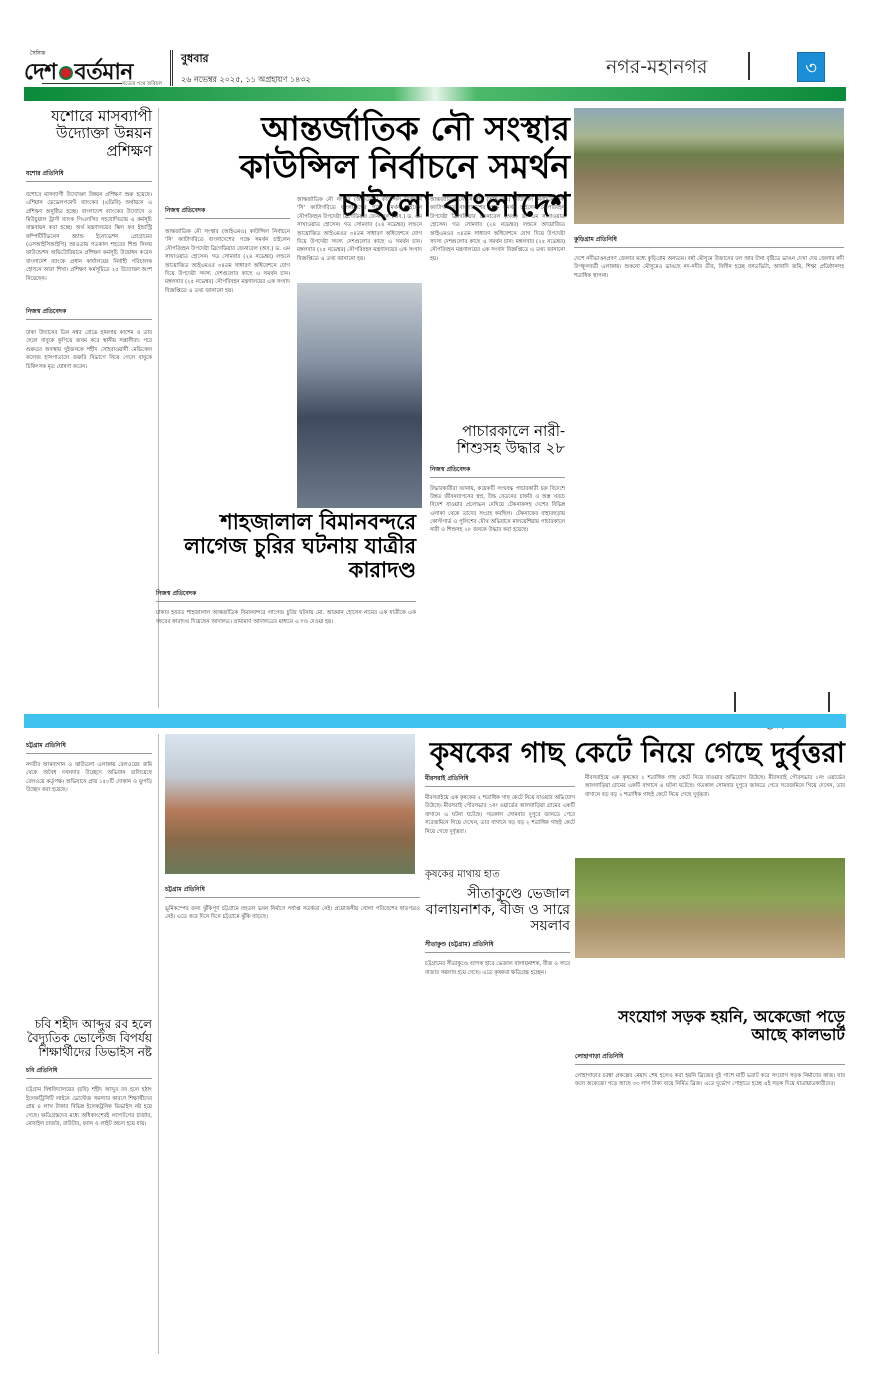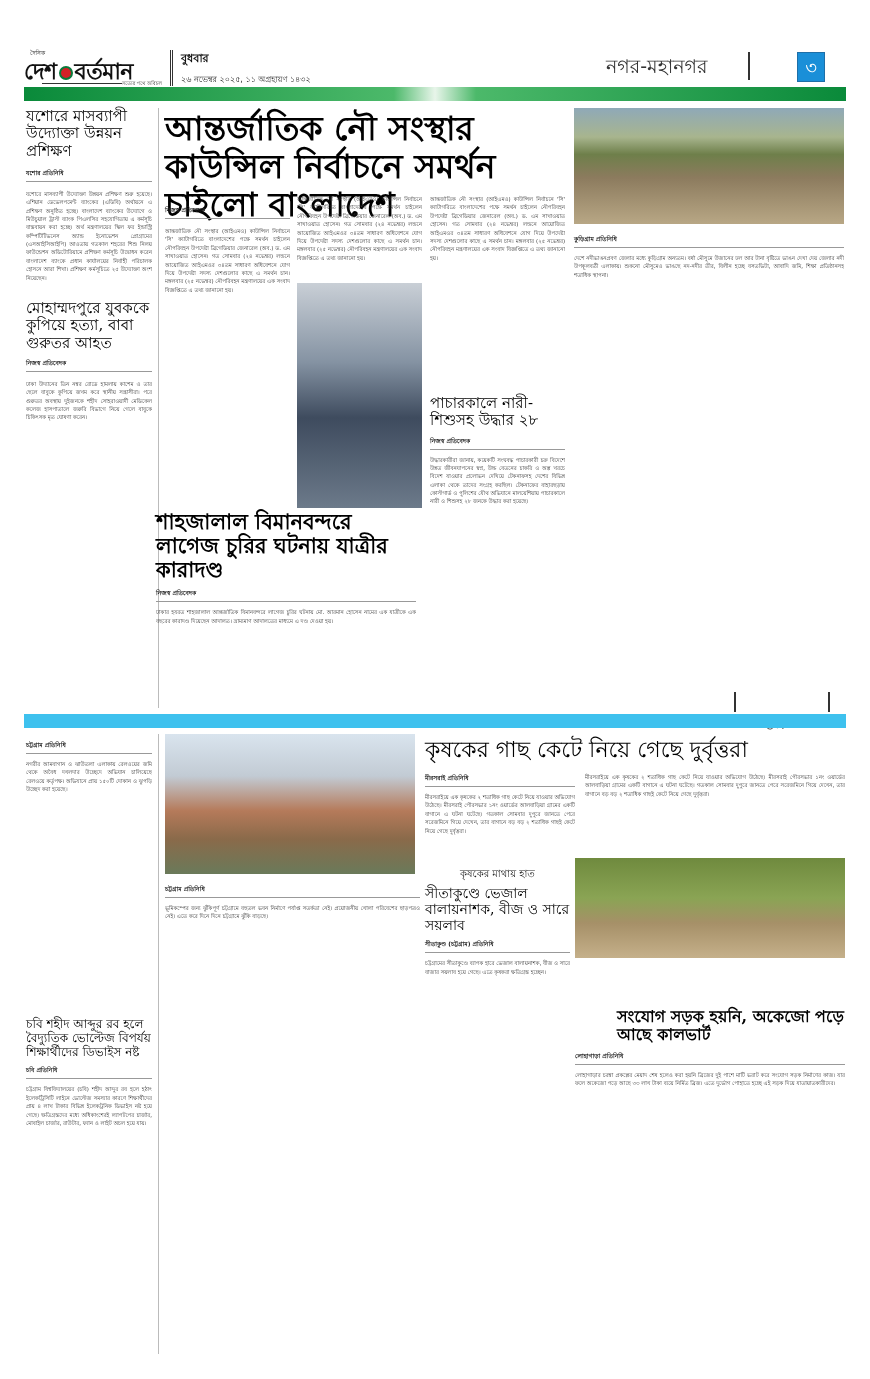--- a/index.html
+++ b/index.html
@@ -11,34 +11,34 @@
   .logo-emblem { display: inline-block; width: 14px; height: 14px; border-radius: 50%; background: #d32027; border: 2px solid #0a7a3b; vertical-align: middle; margin: 0 2px; }
   .logo-tag { font-size: 5px; color: #444; position: absolute; right: 0; top: 32px; }
   .logo-rule { position: absolute; left: 20px; top: 35px; width: 80px; border-top: 1px solid #333; }
   .date-block { left: 170px; top: 50px; border-left: 3px double #333; padding-left: 8px; height: 36px; }
   .date-day { font-size: 11px; font-weight: bold; }
   .date-full { font-size: 8px; color: #333; margin-top: 4px; }
   .section-title { left: 590px; top: 52px; font-size: 19px; color: #333; margin-left: 16px; }
   .section-sep { left: 748px; top: 52px; height: 28px; border-left: 2px solid #333; }
   .page-num { left: 797px; top: 52px; width: 28px; height: 30px; background: #1a8fd8; color: #fff; font-size: 18px; text-align: center; line-height: 30px; border: 1px solid #1e6fa8; }
   .green-bar { left: 24px; top: 87px; width: 822px; height: 14px; background: linear-gradient(90deg, #0a8a3a 0%, #4cb96a 45%, #e8f5ea 50%, #4cb96a 55%, #0a8a3a 100%); }
-  .headline { font-family: "DejaVu Serif", serif; text-align: left; line-height: 1.15; color: #000; }
+  .headline { font-family: "DejaVu Serif", serif; text-align: right; line-height: 1.15; color: #000; }
   .byline { font-size: 6px; font-weight: bold; border-bottom: 1px solid #999; padding-bottom: 2px; color: #222; }
   .body-text { font-size: 5.4px; line-height: 1.55; color: #333; text-align: justify; }
   .col-rule { border-left: 1px solid #bbb; }
   .photo-river { background: linear-gradient(180deg,#8fa9b8 0%,#a8b58e 25%,#6e7f4a 40%,#8c7b5e 60%,#b8a785 100%); }
   .photo-airport { background: linear-gradient(180deg,#c9cfd6 0%,#8593a3 35%,#3e4b5e 60%,#6c7a8a 100%); }
   .photo-building { background: linear-gradient(180deg,#d9e4ee 0%,#c2cbd4 30%,#b57a5a 55%,#8a6a4a 75%,#6a7a5a 100%); }
   .photo-tree { background: linear-gradient(180deg,#6f8a3e 0%,#8aa454 40%,#a69068 65%,#c5b08a 100%); }
   .photo-road { background: linear-gradient(180deg,#5a7a3a 0%,#7a9a4a 35%,#c5b08a 60%,#d8c49c 100%); }
   .cyan-bar { left: 24px; top: 714px; width: 822px; height: 14px; background: #3ec1ee; }
   .sub-section { left: 758px; top: 712px; font-size: 14px; color: #333; }
   .sub-sep1 { left: 734px; top: 692px; height: 20px; border-left: 2px solid #333; }
   .sub-sep2 { left: 828px; top: 692px; height: 20px; border-left: 2px solid #333; }
-  .kicker { font-size: 10px; text-align: center; color: #222; }
+  .kicker { font-size: 10px; text-align: left; color: #222; }
 </style>
 </head>
 <body>
 
 <div class="abs masthead-logo">
   <span class="logo-small">দৈনিক</span>
   <div class="logo-main">
     <span>দেশ</span><span class="logo-emblem"></span><span>বর্তমান</span>
   </div>
   <div class="logo-rule"></div>
@@ -55,41 +55,40 @@
 <div class="abs page-num">৩</div>
 <div class="abs green-bar"></div>
 
 <div class="abs" style="left:26px;top:108px;width:126px;">
   <div class="headline" style="font-size:15px;">যশোরে মাসব্যাপী উদ্যোক্তা উন্নয়ন প্রশিক্ষণ</div>
   <div class="byline" style="margin-top:8px;">যশোর প্রতিনিধি</div>
   <div class="body-text" style="margin-top:8px;height:128px;overflow:hidden;">যশোরে মাসব্যাপী উদ্যোক্তা উন্নয়ন প্রশিক্ষণ শুরু হয়েছে। এশিয়ান ডেভেলপমেন্ট ব্যাংকের (এডিবি) অর্থায়নে এ প্রশিক্ষণ অনুষ্ঠিত হচ্ছে। বাংলাদেশ ব্যাংকের উদ্যোগে ও মিউচুয়াল ট্রাস্ট ব্যাংক পিএলসির সহযোগিতায় এ কর্মসূচি বাস্তবায়ন করা হচ্ছে। অর্থ মন্ত্রণালয়ের স্কিল ফর ইন্ডাস্ট্রি কম্পিটিটিভনেস অ্যান্ড ইনোভেশন প্রোগ্রামের (এসআইসিআইপি) আওতায় গতকাল শহরের শিশু নিলয় ফাউন্ডেশন অডিটোরিয়ামে প্রশিক্ষণ কর্মসূচি উদ্বোধন করেন বাংলাদেশ ব্যাংকে প্রধান কার্যালয়ের নির্বাহী পরিচালক হোসনে আরা শিখা। প্রশিক্ষণ কর্মসূচিতে ২৫ উদ্যোক্তা অংশ নিয়েছেন।</div>
 </div>
 
 <div class="abs" style="left:26px;top:300px;width:126px;">
-  <div class="headline" style="font-size:15px;">মোহাম্মদপুরে যুবককে কুপিয়ে হত্যা, বাবা গুরুতর আহত</div>
   <div class="byline" style="margin-top:6px;">নিজস্ব প্রতিবেদক</div>
   <div class="body-text" style="margin-top:8px;height:350px;overflow:hidden;">ঢাকা উদ্যানের তিন নম্বর রোডে হামলায় কাশেম ও তার ছেলে বাবুকে কুপিয়ে জখম করে স্থানীয় সন্ত্রাসীরা। পরে গুরুতর অবস্থায় দুইজনকে শহীদ সোহরাওয়ার্দী মেডিকেল কলেজ হাসপাতালে জরুরি বিভাগে নিয়ে গেলে বাবুকে চিকিৎসক মৃত ঘোষণা করেন।</div>
 </div>
 
 <div class="abs col-rule" style="left:158px;top:108px;height:600px;"></div>
 
 <div class="abs" style="left:165px;top:110px;width:405px;">
   <div class="headline" style="font-size:33px;font-weight:bold;">আন্তর্জাতিক নৌ সংস্থার কাউন্সিল নির্বাচনে সমর্থন চাইলো বাংলাদেশ</div>
 </div>
 <div class="abs" style="left:165px;top:205px;width:125px;">
   <div class="byline">নিজস্ব প্রতিবেদক</div>
   <div class="body-text" style="margin-top:8px;height:240px;overflow:hidden;">আন্তর্জাতিক নৌ সংস্থার (আইএমও) কাউন্সিল নির্বাচনে 'সি' ক্যাটাগরিতে বাংলাদেশের পক্ষে সমর্থন চাইলেন নৌপরিবহন উপদেষ্টা ব্রিগেডিয়ার জেনারেল (অব.) ড. এম সাখাওয়াত হোসেন। গত সোমবার (২৪ নভেম্বর) লন্ডনে আয়োজিত আইএমওর ৩৪তম সাধারণ অধিবেশনে যোগ দিয়ে উপদেষ্টা সদস্য দেশগুলোর কাছে এ সমর্থন চান। মঙ্গলবার (২৫ নভেম্বর) নৌপরিবহন মন্ত্রণালয়ের এক সংবাদ বিজ্ঞপ্তিতে এ তথ্য জানানো হয়।</div>
 </div>
 <div class="abs body-text" style="left:297px;top:195px;width:125px;height:80px;overflow:hidden;">আন্তর্জাতিক নৌ সংস্থার (আইএমও) কাউন্সিল নির্বাচনে 'সি' ক্যাটাগরিতে বাংলাদেশের পক্ষে সমর্থন চাইলেন নৌপরিবহন উপদেষ্টা ব্রিগেডিয়ার জেনারেল (অব.) ড. এম সাখাওয়াত হোসেন। গত সোমবার (২৪ নভেম্বর) লন্ডনে আয়োজিত আইএমওর ৩৪তম সাধারণ অধিবেশনে যোগ দিয়ে উপদেষ্টা সদস্য দেশগুলোর কাছে এ সমর্থন চান। মঙ্গলবার (২৫ নভেম্বর) নৌপরিবহন মন্ত্রণালয়ের এক সংবাদ বিজ্ঞপ্তিতে এ তথ্য জানানো হয়।</div>
 <div class="abs body-text" style="left:430px;top:195px;width:135px;height:200px;overflow:hidden;">আন্তর্জাতিক নৌ সংস্থার (আইএমও) কাউন্সিল নির্বাচনে 'সি' ক্যাটাগরিতে বাংলাদেশের পক্ষে সমর্থন চাইলেন নৌপরিবহন উপদেষ্টা ব্রিগেডিয়ার জেনারেল (অব.) ড. এম সাখাওয়াত হোসেন। গত সোমবার (২৪ নভেম্বর) লন্ডনে আয়োজিত আইএমওর ৩৪তম সাধারণ অধিবেশনে যোগ দিয়ে উপদেষ্টা সদস্য দেশগুলোর কাছে এ সমর্থন চান। মঙ্গলবার (২৫ নভেম্বর) নৌপরিবহন মন্ত্রণালয়ের এক সংবাদ বিজ্ঞপ্তিতে এ তথ্য জানানো হয়।</div>
 
 <div class="abs photo-airport" style="left:297px;top:283px;width:125px;height:225px;"></div>
 
 <div class="abs" style="left:430px;top:395px;width:135px;">
-  <div class="headline" style="font-size:15px;">পাচারকালে নারী-শিশুসহ উদ্ধার ২৮</div>
+  <div class="headline" style="font-size:15px;margin-top:28px;">পাচারকালে নারী-শিশুসহ উদ্ধার ২৮</div>
   <div class="byline" style="margin-top:6px;">নিজস্ব প্রতিবেদক</div>
   <div class="body-text" style="margin-top:6px;height:255px;overflow:hidden;">উদ্ধারকারীরা জানায়, কয়েকটি সংঘবদ্ধ পাচারকারী চক্র বিদেশে উন্নত জীবনযাপনের স্বপ্ন, উচ্চ বেতনের চাকরি ও অল্প খরচে বিদেশ যাওয়ার প্রলোভন দেখিয়ে টেকনাফসহ দেশের বিভিন্ন এলাকা থেকে তাদের সংগ্রহ করছিল। টেকনাফের বাহারছড়ায় কোস্টগার্ড ও পুলিশের যৌথ অভিযানে মালয়েশিয়ায় পাচারকালে নারী ও শিশুসহ ২৮ জনকে উদ্ধার করা হয়েছে।</div>
 </div>
 
 <div class="abs" style="left:156px;top:510px;width:260px;">
   <div class="headline" style="font-size:21px;font-weight:bold;">শাহজালাল বিমানবন্দরে লাগেজ চুরির ঘটনায় যাত্রীর কারাদণ্ড</div>
   <div class="byline" style="margin-top:6px;">নিজস্ব প্রতিবেদক</div>
   <div class="body-text" style="margin-top:6px;height:88px;overflow:hidden;">ঢাকার হযরত শাহজালাল আন্তর্জাতিক বিমানবন্দরে লাগেজ চুরির ঘটনায় মো. আরমান হোসেন নামের এক যাত্রীকে এক বছরের কারাদণ্ড দিয়েছেন আদালত। ভ্রাম্যমাণ আদালতের মাধ্যমে এ দণ্ড দেওয়া হয়।</div>
 </div>
 
@@ -117,21 +116,21 @@
 
 <div class="abs col-rule" style="left:158px;top:734px;height:620px;"></div>
 
 <div class="abs photo-building" style="left:165px;top:734px;width:250px;height:140px;"></div>
 <div class="abs" style="left:165px;top:878px;width:255px;">
   <div class="byline" style="margin-top:6px;">চট্টগ্রাম প্রতিনিধি</div>
   <div class="body-text" style="margin-top:6px;height:395px;overflow:hidden;">ভূমিকম্পের জন্য ঝুঁকিপূর্ণ চট্টগ্রামে বহুতল ভবন নির্মাণে পর্যাপ্ত সতর্কতা নেই। প্রয়োজনীয় খোলা পরিবেশের ছাড়পত্রও নেই। এতে করে দিনে দিনে চট্টগ্রামে ঝুঁকি বাড়ছে।</div>
 </div>
 
 <div class="abs" style="left:425px;top:737px;width:420px;">
-  <div class="headline" style="font-size:22px;font-weight:normal;">কৃষকের গাছ কেটে নিয়ে গেছে দুর্বৃত্তরা</div>
+  <div class="headline" style="font-size:28px;font-weight:bold;">কৃষকের গাছ কেটে নিয়ে গেছে দুর্বৃত্তরা</div>
 </div>
 <div class="abs" style="left:425px;top:773px;width:150px;">
   <div class="byline">মীরসরাই প্রতিনিধি</div>
   <div class="body-text" style="margin-top:6px;height:70px;overflow:hidden;">মীরসরাইয়ে এক কৃষকের ২ শতাধিক গাছ কেটে নিয়ে যাওয়ার অভিযোগ উঠেছে। মীরসরাই পৌরসভার ১নং ওয়ার্ডের আলবাড়িয়া গ্রামের একটি বাগানে এ ঘটনা ঘটেছে। গতকাল সোমবার দুপুরে জানতে পেরে সরেজমিনে গিয়ে দেখেন, তার বাগানে বড় বড় ২ শতাধিক গাছই কেটে নিয়ে গেছে দুর্বৃত্তরা।</div>
 </div>
 <div class="abs body-text" style="left:585px;top:773px;width:260px;height:78px;overflow:hidden;">মীরসরাইয়ে এক কৃষকের ২ শতাধিক গাছ কেটে নিয়ে যাওয়ার অভিযোগ উঠেছে। মীরসরাই পৌরসভার ১নং ওয়ার্ডের আলবাড়িয়া গ্রামের একটি বাগানে এ ঘটনা ঘটেছে। গতকাল সোমবার দুপুরে জানতে পেরে সরেজমিনে গিয়ে দেখেন, তার বাগানে বড় বড় ২ শতাধিক গাছই কেটে নিয়ে গেছে দুর্বৃত্তরা।</div>
 
 <div class="abs photo-tree" style="left:575px;top:858px;width:270px;height:100px;"></div>
 
 <div class="abs" style="left:425px;top:866px;width:145px;">

